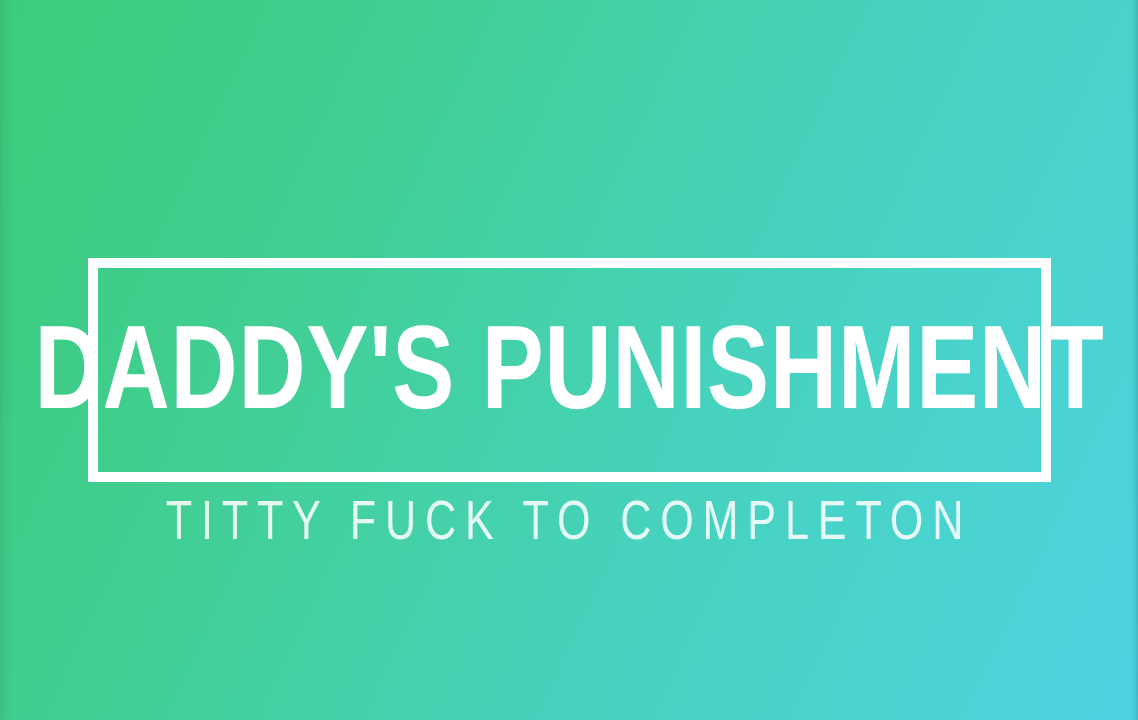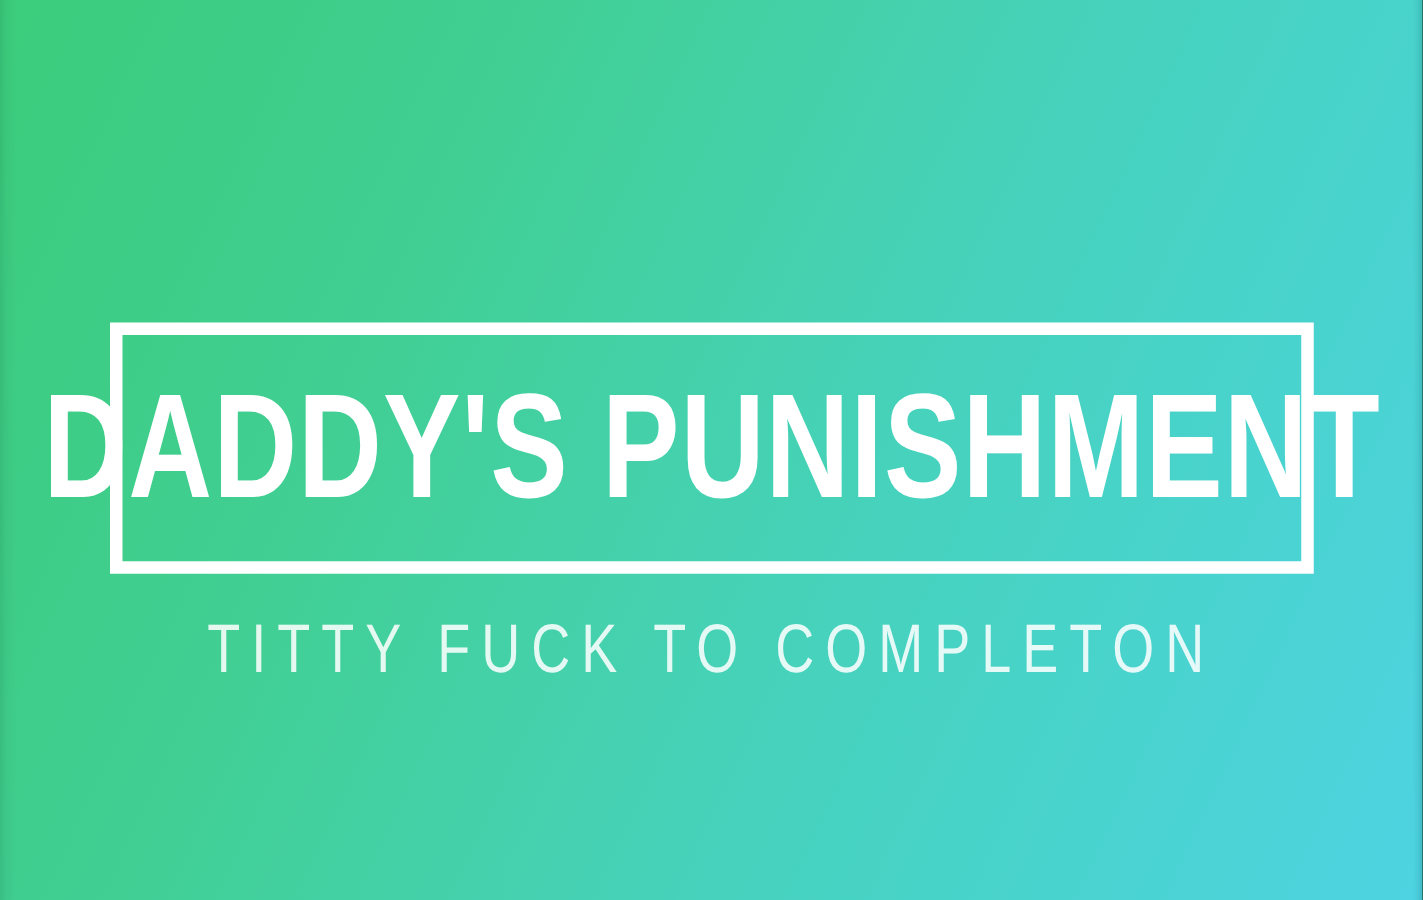--- a/index.html
+++ b/index.html
@@ -49,21 +49,21 @@
       rgba(0,45,55,0.00) 100%);
     pointer-events: none;
   }
 
   
   #title-frame {
     position: absolute;
     left: 88px;
     top: 258px;
     width: 963px;
-    height: 201px;
+    height: 224px;
     box-sizing: border-box;
     border: 10px solid #ffffff;
     display: flex;
     align-items: center;
     justify-content: center;
   }
 
   #title-text {
     color: #ffffff;
     font-family: "Liberation Sans Narrow", "Liberation Sans", "DejaVu Sans Condensed", sans-serif;

